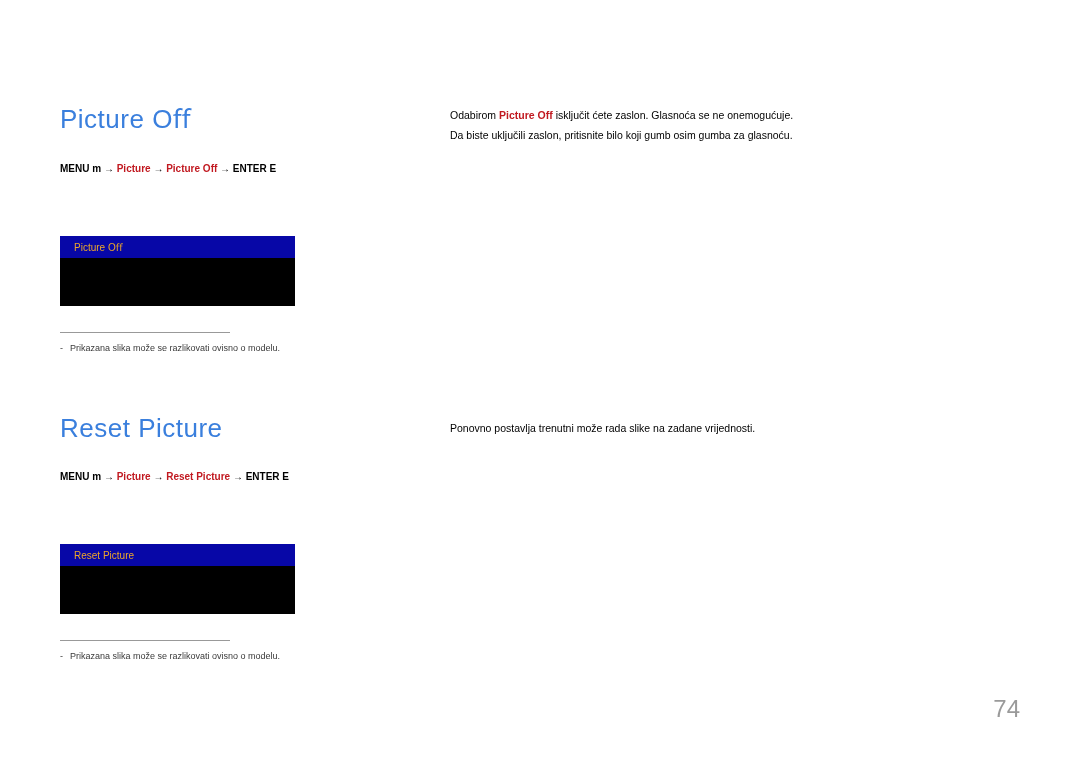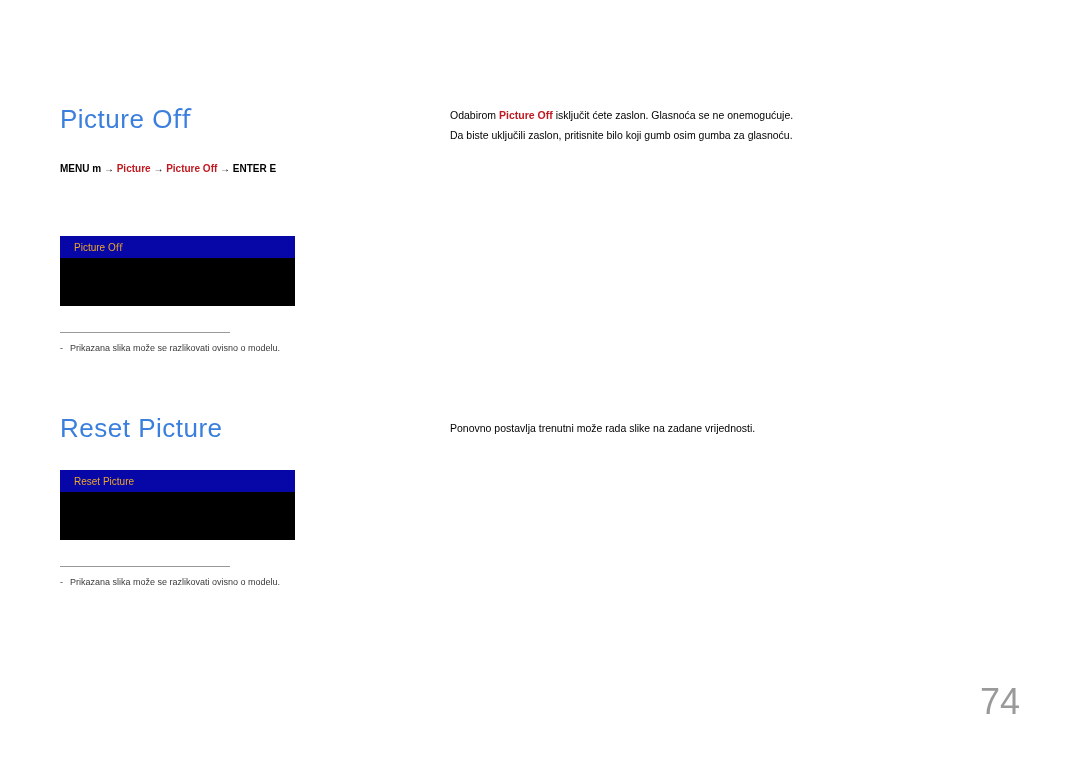--- a/index.html
+++ b/index.html
@@ -13,21 +13,21 @@
   .path .bold { font-weight: bold; }
   .path .red { color: #c11920; font-weight: bold; }
   .menu-block { width: 235px; height: 70px; background: #000; position: relative; margin-bottom: 26px; }
   .menu-bar { position: absolute; top: 0; left: 0; right: 0; height: 22px; background: #0707a7; padding-left: 14px; display: flex; align-items: center; }
   .menu-bar-text { color: #eca62b; font-size: 10px; font-weight: 300; }
   .footnote-divider { border: none; border-top: 1px solid #999; width: 170px; margin-bottom: 10px; }
   .footnote { font-size: 9px; color: #3a3a3a; padding-left: 10px; position: relative; }
   .footnote::before { content: "-"; position: absolute; left: 0; }
   .desc { font-size: 10.5px; line-height: 1.9; }
   .desc .inline-red { color: #c11920; font-weight: bold; }
-  .page-number { position: absolute; right: 60px; bottom: 40px; font-size: 36px; color: #9a9a9a; font-weight: 300; }
+  .page-number { position: absolute; right: 60px; bottom: 40px; font-size: 24px; color: #9a9a9a; font-weight: 300; }
 </style>
 </head>
 <body>
 
 <div class="page">
 
   <div class="two-col">
     <div class="left">
       <h2 class="heading">Picture Oﬀ</h2>
       <div class="path">
@@ -53,20 +53,31 @@
       <p class="desc">
         <span>Odabirom </span><span class="inline-red">Picture Off</span><span> isključit ćete zaslon. Glasnoća se ne onemogućuje.</span>
       </p>
       <p class="desc">Da biste uključili zaslon, pritisnite bilo koji gumb osim gumba za glasnoću.</p>
     </div>
   </div>
 
   <div class="two-col">
     <div class="left">
       <h2 class="heading">Reset Picture</h2>
+      <div class="path">
+        <span class="bold">MENU</span>
+        <span class="bold">m</span>
+        <span>→</span>
+        <span class="red">Picture</span>
+        <span>→</span>
+        <span class="red">Reset Picture</span>
+        <span>→</span>
+        <span class="bold">ENTER</span>
+        <span class="bold">E</span>
+      </div>
       <div class="menu-block">
         <div class="menu-bar">
           <span class="menu-bar-text">Reset Picture</span>
         </div>
       </div>
       <hr class="footnote-divider">
       <div class="footnote">Prikazana slika može se razlikovati ovisno o modelu.</div>
     </div>
     <div class="right">
       <p class="desc">Ponovno postavlja trenutni može rada slike na zadane vrijednosti.</p>

